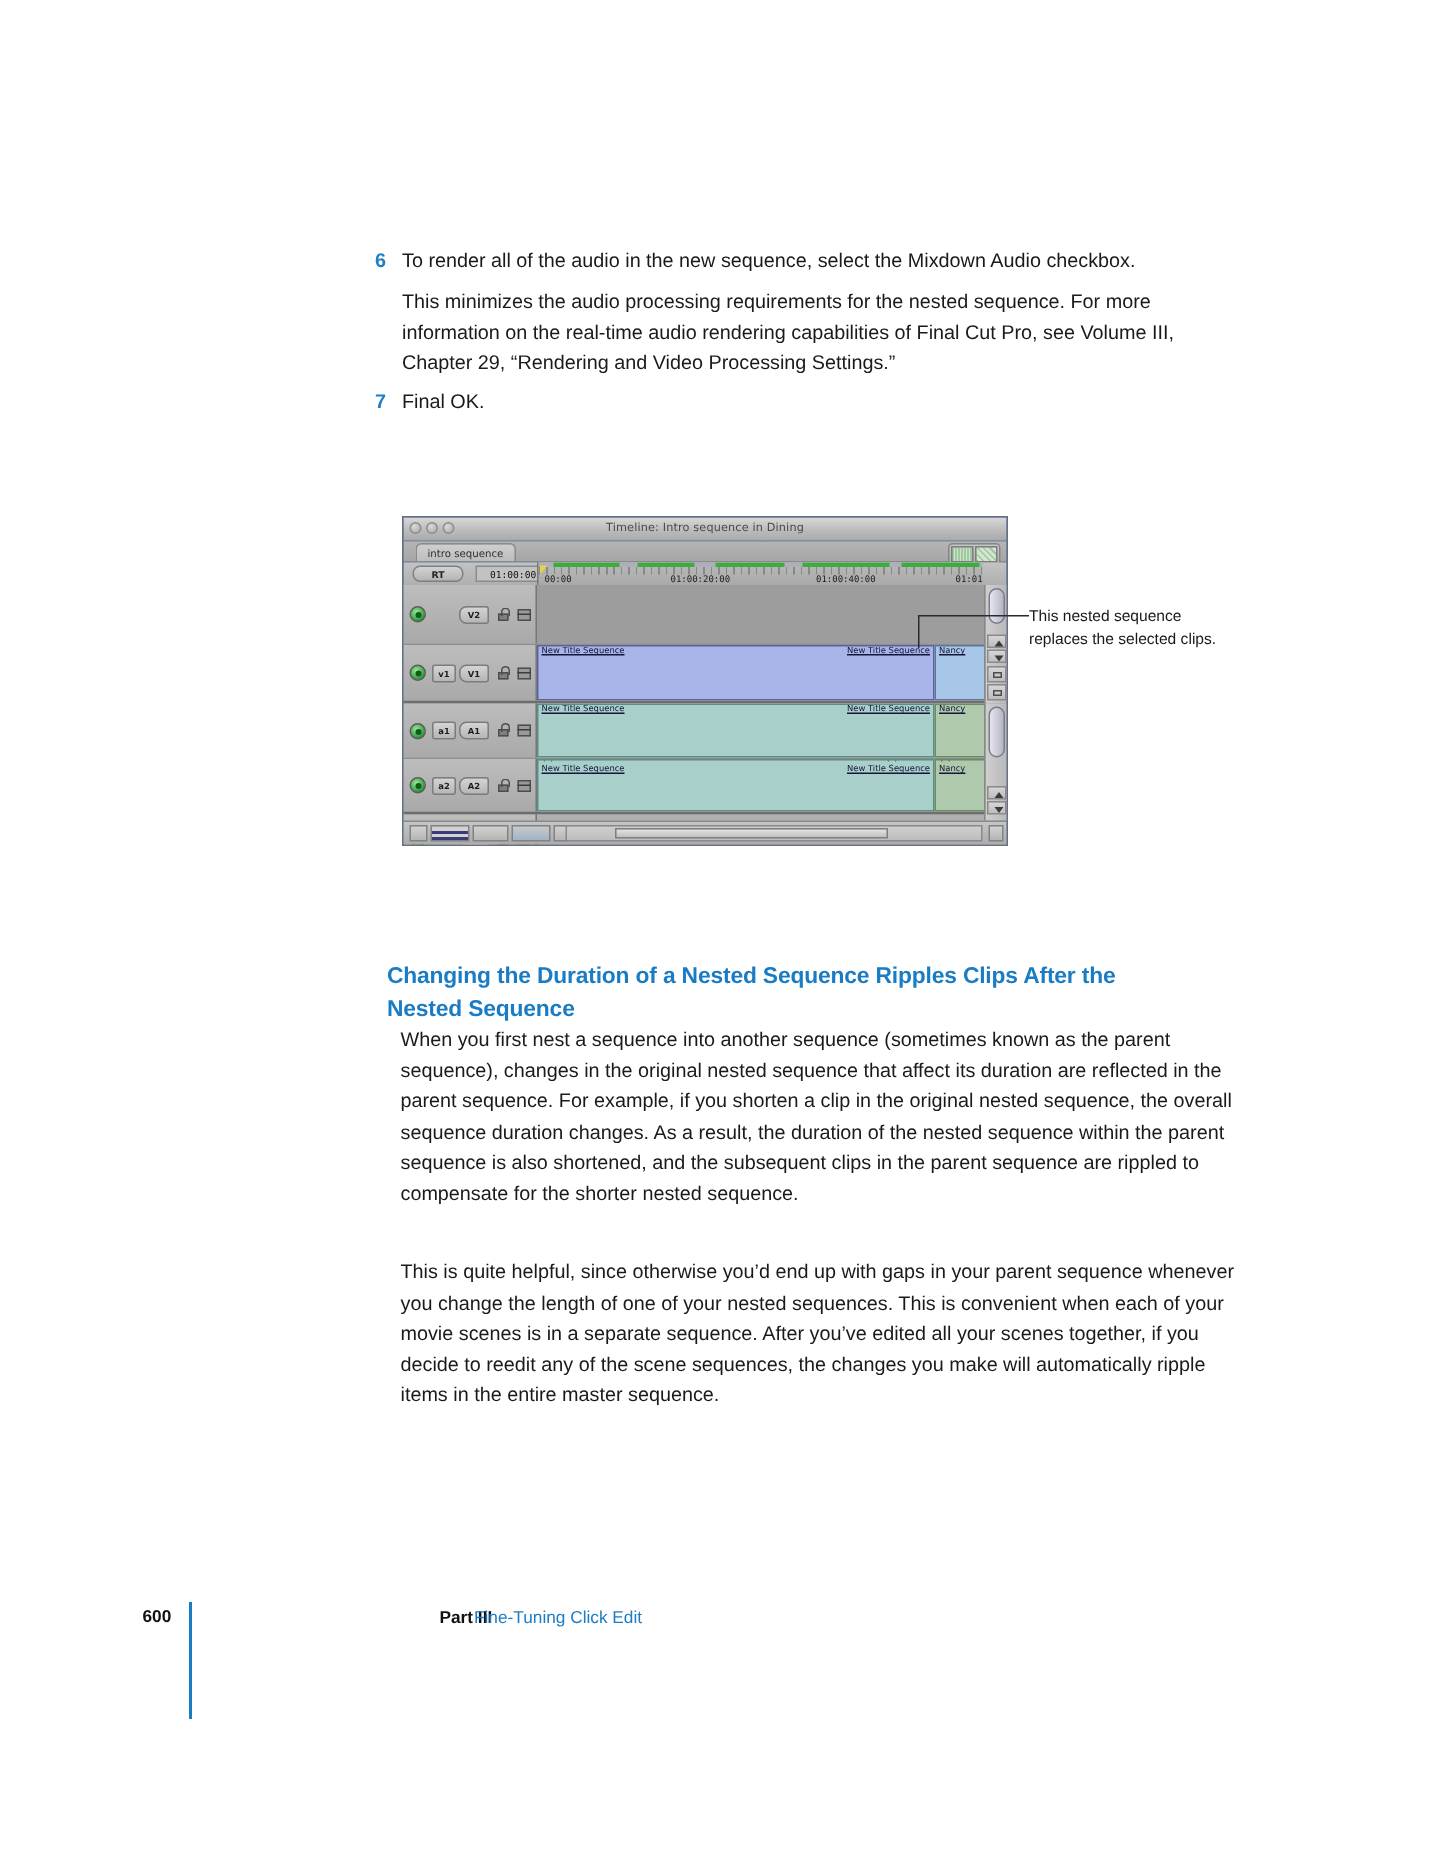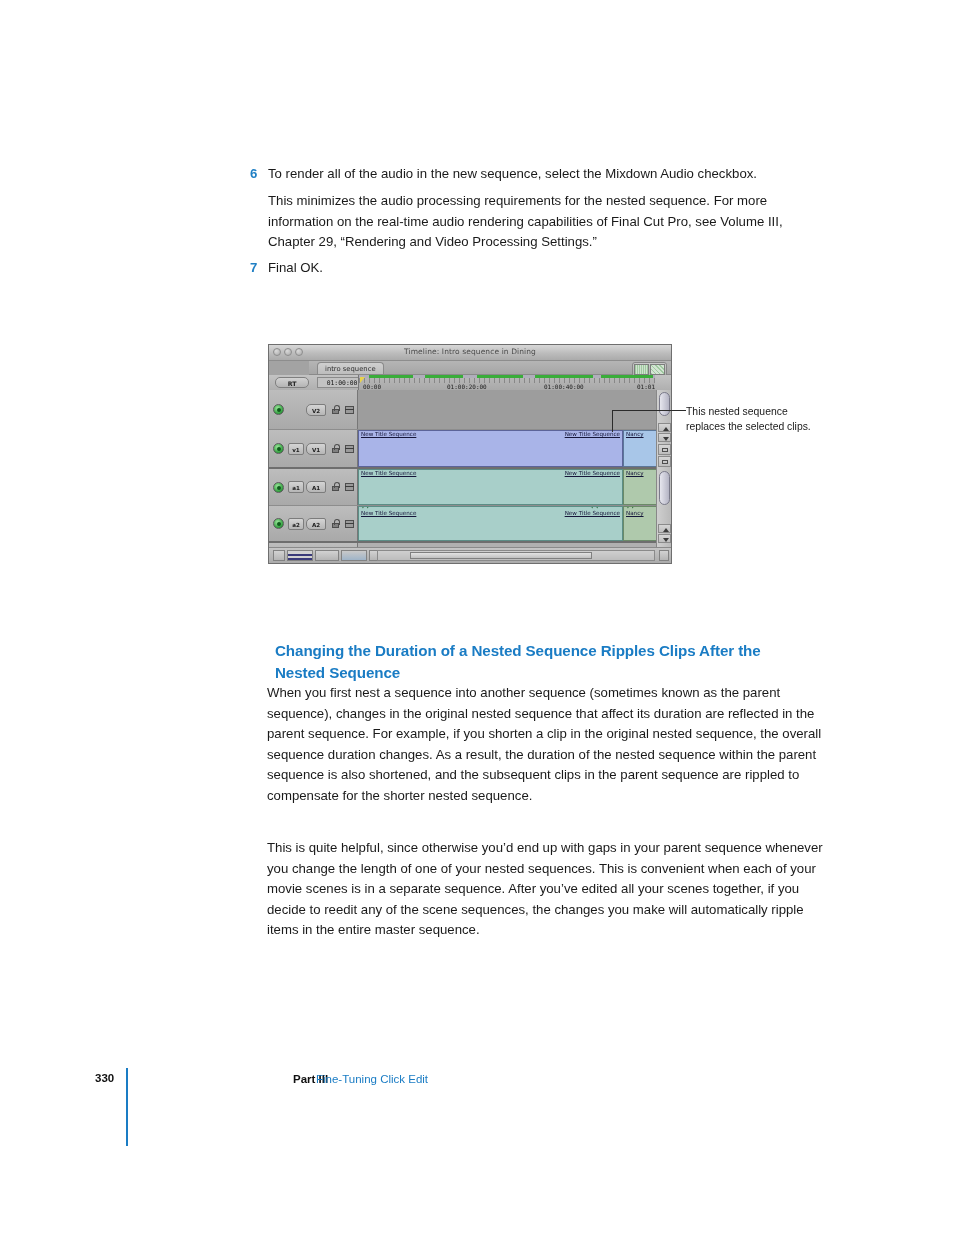--- a/index.html
+++ b/index.html
@@ -99,21 +99,21 @@
     color: #1a7cc4;
   }
 
   
   .shot {
     position: absolute;
     left: 268px;
     top: 344px;
     width: 404px;
     height: 220px;
-    background: #a3a3a3;
+    background: #3b82f6;
     border: 1px solid #6f6f6f;
     box-sizing: border-box;
     font-family: "DejaVu Sans", sans-serif;
     overflow: hidden;
   }
   .titlebar {
     position: relative;
     height: 15px;
     background: linear-gradient(to bottom,#d8d8d8 0%, #bcbcbc 55%, #ababab 100%);
     border-bottom: 1px solid #8d8d8d;
@@ -136,21 +136,20 @@
     font-size: 7.5px;
     color: #4a4a4a;
     letter-spacing: 0.1px;
   }
 
   .tabstrip {
     position: relative;
     height: 13px;
     background: linear-gradient(to bottom,#b5b5b5,#a6a6a6);
     border-bottom: 1px solid #8a8a8a;
-    margin-left: 40px;
   }
   .tab {
     position: absolute;
     left: 8px; top: 1px;
     height: 12px;
     padding: 0 7px;
     background: linear-gradient(to bottom,#cfcfcf,#bdbdbd);
     border: 1px solid #8a8a8a;
     border-bottom: none;
     border-radius: 4px 4px 0 0;
@@ -608,23 +607,23 @@
       </div>
       <div class="bb-btn" style="right:2px; width:10px;"></div>
     </div>
   </div>
 
   <div class="leader-v" style="left:612px; top:410px; height:22px;"></div>
   <div class="leader-h" style="left:612px; top:410px; width:74px;"></div>
   <div class="callout-text">This nested sequence replaces the selected clips.</div>
 
 
-  <div class="heading" style="left:275px; top:640px;">Changing the Duration of a Nested Sequence Ripples Clips After the Nested Sequence</div>
+  <div class="heading" style="left:258px; top:640px;">Changing the Duration of a Nested Sequence Ripples Clips After the Nested Sequence</div>
 
   <div class="para" style="left:267px; top:683px; width:558px;">When you first nest a sequence into another sequence (sometimes known as the parent sequence), changes in the original nested sequence that affect its duration are reflected in the parent sequence. For example, if you shorten a clip in the original nested sequence, the overall sequence duration changes. As a result, the duration of the nested sequence within the parent sequence is also shortened, and the subsequent clips in the parent sequence are rippled to compensate for the shorter nested sequence.</div>
   <div class="para" style="left:267px; top:838px; width:558px;">This is quite helpful, since otherwise you’d end up with gaps in your parent sequence whenever you change the length of one of your nested sequences. This is convenient when each of your movie scenes is in a separate sequence. After you’ve edited all your scenes together, if you decide to reedit any of the scene sequences, the changes you make will automatically ripple items in the entire master sequence.</div>
 
   <div class="footer-rule"></div>
-  <div class="folio">330</div>
+  <div class="folio">600</div>
   <div class="footer-part">Part III</div>
   <div class="footer-chapter">Fine-Tuning Click Edit</div>
 
 </div>
 
 </body></html>

